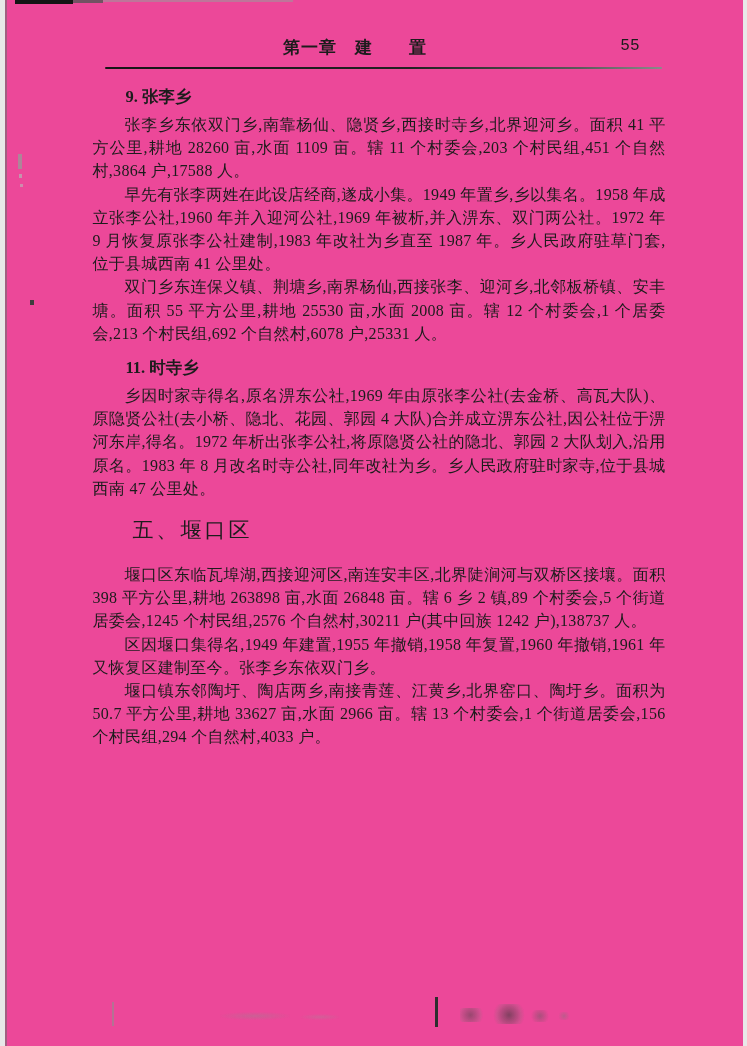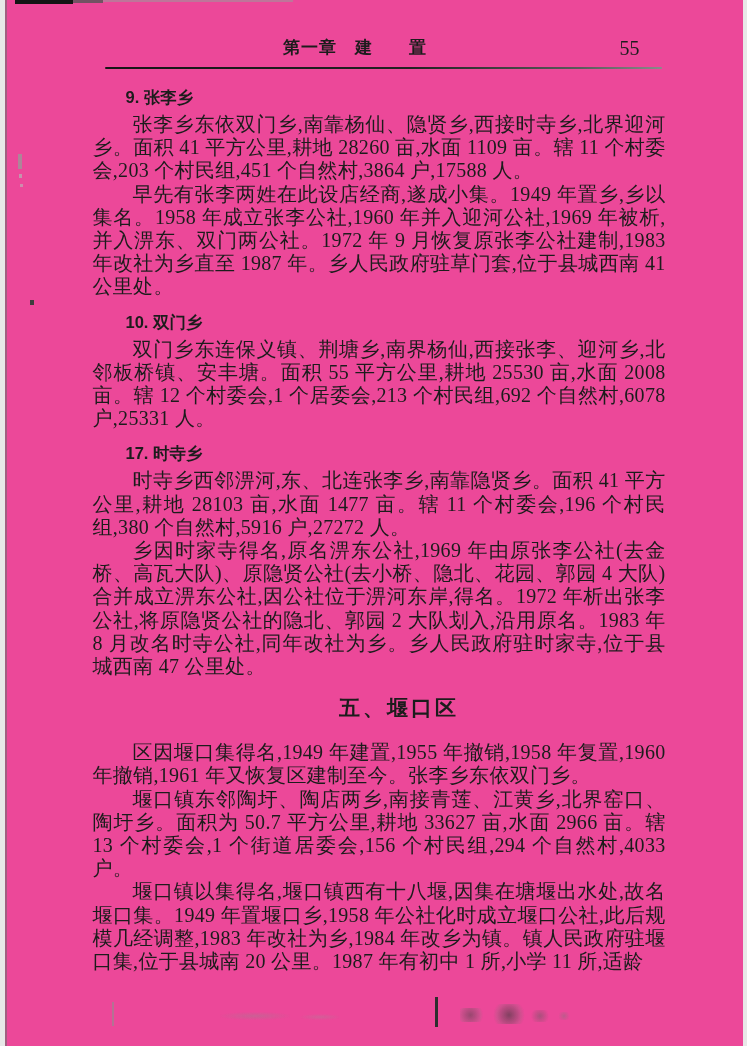--- a/index.html
+++ b/index.html
@@ -17,53 +17,52 @@
   .chapter-title{
     text-align:center;
     font-family:"Liberation Sans","DejaVu Sans",sans-serif;
     font-weight:bold;
     font-size:17px;
     letter-spacing:1px;
     transform:translateX(-28px);
   }
   .page-number{
     position:absolute;right:22px;top:1px;
-    font-size:20px;font-family:Liberation Serif, serif;
+    font-size:16px;font-family:Liberation Mono, monospace;
   }
   .header-rule{
     position:absolute;top:67px;left:100px;width:557px;height:2.4px;
     background:linear-gradient(90deg,#161616 0%,#222 55%,#5a5a5a 85%,#8a8a8a 100%);
     border-radius:1px;
   }
   
   .content{position:absolute;top:84px;left:88px;width:573px;}
   .section .section-title{
-    font-family:Liberation Sans, sans-serif;
+    font-family:Liberation Serif, serif;
     font-weight:bold;
     font-size:16.5px;
     line-height:22px;
     padding-left:33px;
     margin:12px 0 5px 0;
   }
   .section:first-child .section-title{margin-top:2px;}
   .major-title{
     font-family:"Liberation Serif","DejaVu Serif",serif;
-    font-weight:bold;
+    font-weight:normal;
     font-size:21px;
     line-height:26px;
     letter-spacing:3px;
     padding-left:40px;
     margin:17px 0 20px 0;
-    text-align:center;
   }
   .content p{
     margin:0;
     text-indent:2em;
     text-align:justify;
-    font-size:20px;
+    font-size:16px;
     line-height:23.2px;
     letter-spacing:0.3px;
   }
   
   .art{position:absolute;pointer-events:none;}
   .art-top-bar{left:10px;top:0;width:58px;height:4px;background:#141414;}
   .art-top-bar2{left:68px;top:0;width:30px;height:3px;background:#555;opacity:.8;}
   .art-top-bar3{left:98px;top:0;width:190px;height:2px;background:#9a9a9a;opacity:.55;}
   .art-left-edge{left:0;top:0;width:2px;height:1046px;background:#6f6f6f;opacity:.6;}
   .art-m1{left:13px;top:154px;width:4px;height:15px;background:#9a9a9a;opacity:.75;}
@@ -116,34 +115,32 @@
 
   <div class="content">
 
     <div class="section">
       <div class="section-title">9. 张李乡</div>
       <p>张李乡东依双门乡,南靠杨仙、隐贤乡,西接时寺乡,北界迎河乡。面积 41 平方公里,耕地 28260 亩,水面 1109 亩。辖 11 个村委会,203 个村民组,451 个自然村,3864 户,17588 人。</p>
       <p>早先有张李两姓在此设店经商,遂成小集。1949 年置乡,乡以集名。1958 年成立张李公社,1960 年并入迎河公社,1969 年被析,并入淠东、双门两公社。1972 年 9 月恢复原张李公社建制,1983 年改社为乡直至 1987 年。乡人民政府驻草门套,位于县城西南 41 公里处。</p>
     </div>
 
     <div class="section">
-      <div class="section-title">10. 双门乡</div>
       <p>双门乡东连保义镇、荆塘乡,南界杨仙,西接张李、迎河乡,北邻板桥镇、安丰塘。面积 55 平方公里,耕地 25530 亩,水面 2008 亩。辖 12 个村委会,1 个居委会,213 个村民组,692 个自然村,6078 户,25331 人。</p>
     </div>
 
     <div class="section">
-      <div class="section-title">17. 时寺乡</div>
-      <p>时寺乡西邻淠河,东、北连张李乡,南靠隐贤乡。面积 41 平方公里,耕地 28103 亩,水面 1477 亩。辖 11 个村委会,196 个村民组,380 个自然村,5916 户,27272 人。</p>
+      <div class="section-title">11. 时寺乡</div>
       <p>乡因时家寺得名,原名淠东公社,1969 年由原张李公社(去金桥、高瓦大队)、原隐贤公社(去小桥、隐北、花园、郭园 4 大队)合并成立淠东公社,因公社位于淠河东岸,得名。1972 年析出张李公社,将原隐贤公社的隐北、郭园 2 大队划入,沿用原名。1983 年 8 月改名时寺公社,同年改社为乡。乡人民政府驻时家寺,位于县城西南 47 公里处。</p>
     </div>
 
     <div class="section">
       <div class="major-title">五、堰口区</div>
+      <p>堰口区东临瓦埠湖,西接迎河区,南连安丰区,北界陡涧河与双桥区接壤。面积 398 平方公里,耕地 263898 亩,水面 26848 亩。辖 6 乡 2 镇,89 个村委会,5 个街道居委会,1245 个村民组,2576 个自然村,30211 户(其中回族 1242 户),138737 人。</p>
       <p>区因堰口集得名,1949 年建置,1955 年撤销,1958 年复置,1960 年撤销,1961 年又恢复区建制至今。张李乡东依双门乡。</p>
     </div>
 
     <div class="section">
       <p>堰口镇东邻陶圩、陶店两乡,南接青莲、江黄乡,北界窑口、陶圩乡。面积为 50.7 平方公里,耕地 33627 亩,水面 2966 亩。辖 13 个村委会,1 个街道居委会,156 个村民组,294 个自然村,4033 户。</p>
-      <p>堰口镇以集得名,堰口镇西有十八堰,因集在塘堰出水处,故名堰口集。1949 年置堰口乡,1958 年公社化时成立堰口公社,此后规模几经调整,1983 年改社为乡,1984 年改乡为镇。镇人民政府驻堰口集,位于县城南 20 公里。1987 年有初中 1 所,小学 11 所,适龄</p>
     </div>
 
   </div>
 </div>
 
 </body></html>

